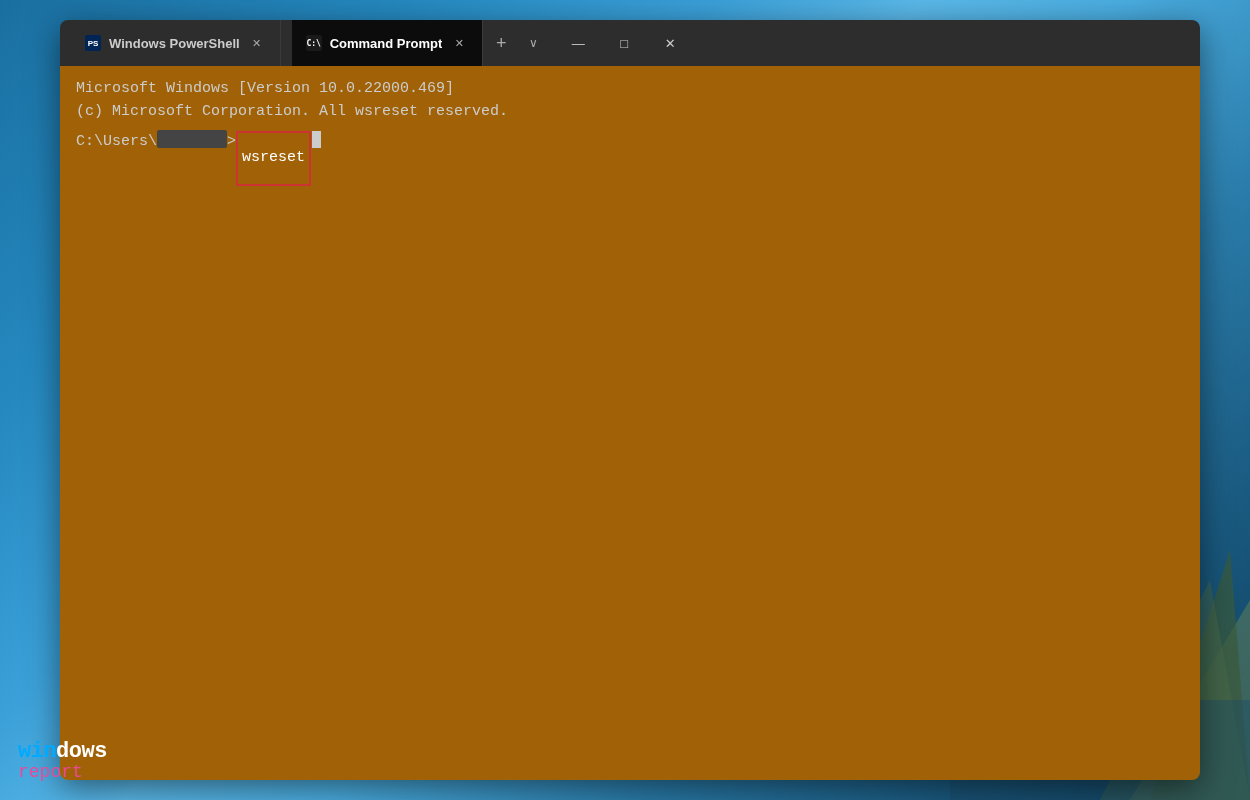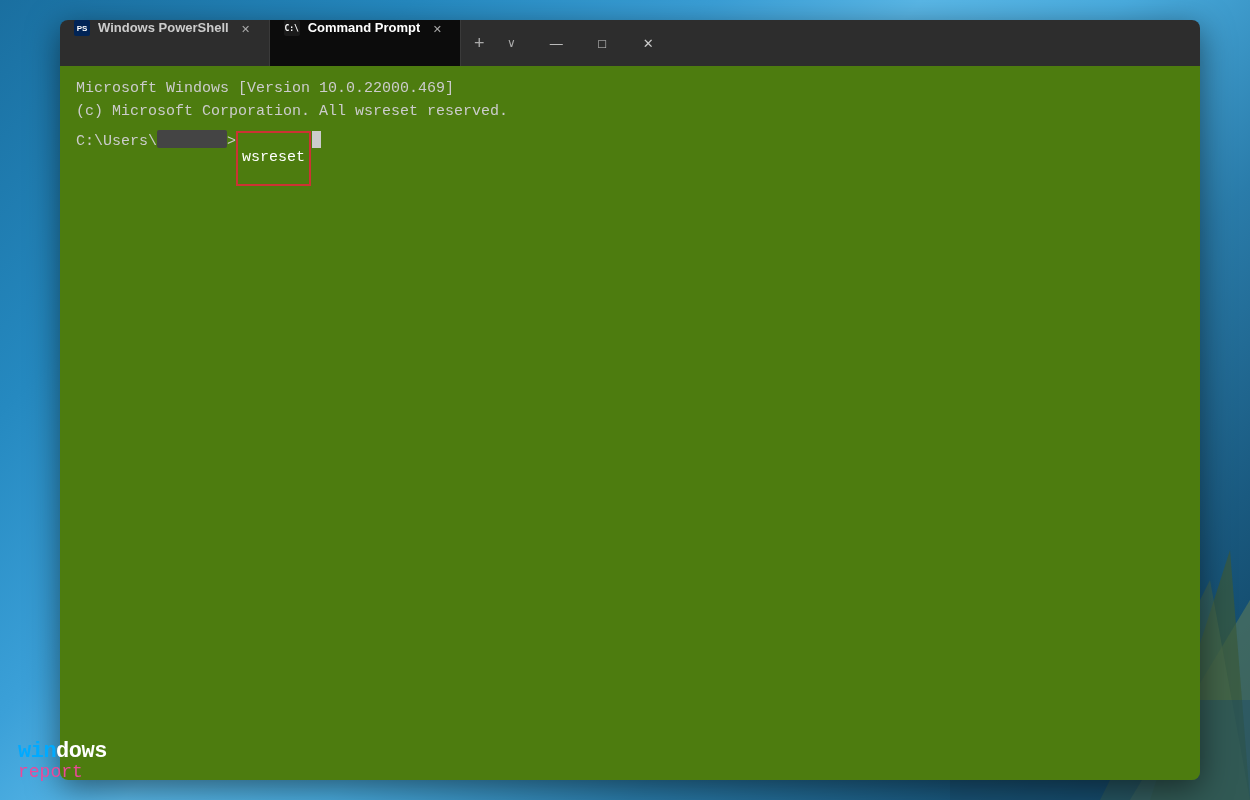--- a/index.html
+++ b/index.html
@@ -53,28 +53,30 @@
       display: flex;
       align-items: center;
       background: #2d2d2d;
       height: 46px;
       flex-shrink: 0;
       user-select: none;
     }
 
     .tab {
       display: flex;
+      align-items: center;
       height: 100%;
       padding: 0 14px;
       gap: 8px;
       font-size: 13px;
       color: #ccc;
       cursor: pointer;
       border-right: 1px solid #3a3a3a;
       min-width: 160px;
+      margin-left: 11px;
     }
 
     .tab.active {
       background: #0c0c0c;
       color: #fff;
     }
 
     .tab-icon {
       width: 16px;
       height: 16px;
@@ -114,21 +116,21 @@
       display: flex;
       align-items: center;
       justify-content: center;
       cursor: pointer;
       color: #ccc;
       font-size: 13px;
     }
 
     
     .terminal-content {
-      background: #4d7c0f;
+      background: #a16207;
       flex: 1;
       padding: 12px 16px;
       font-family: 'Courier New', Consolas, monospace;
       font-size: 15px;
       color: #cccccc;
       line-height: 1.5;
       overflow: hidden;
     }
 
     .terminal-line {

